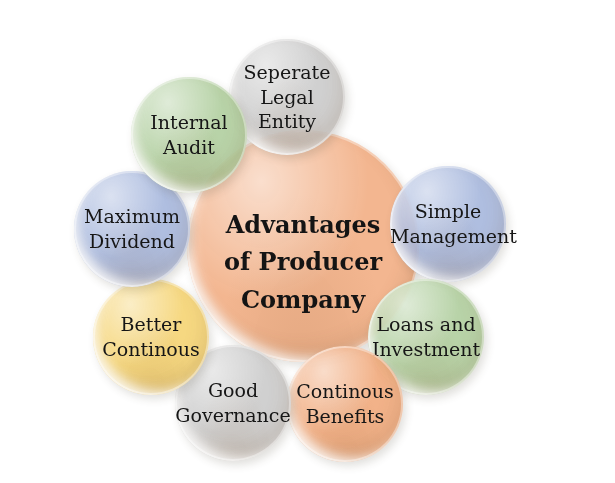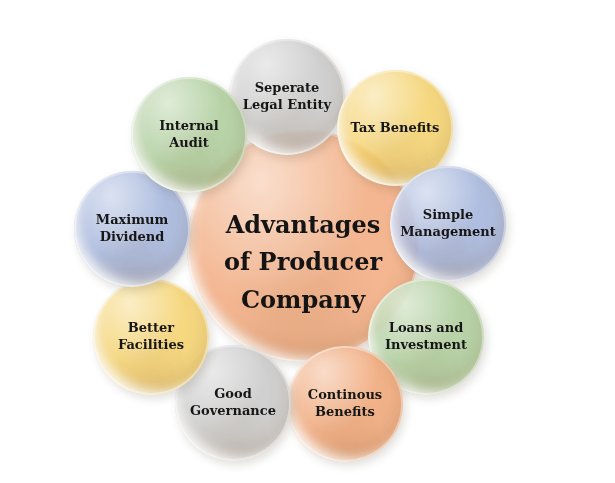--- a/index.html
+++ b/index.html
@@ -24,22 +24,22 @@
       inset 0 0 0 2px rgba(255,255,255,.38),
       inset 9px -9px 12px -5px rgba(255,255,255,.85),
       inset -5px -12px 18px rgba(110,80,40,.14),
       3px 4px 8px rgba(70,60,45,.16);
   }
   .node{width:116px;height:116px;}
   .center{width:232px;height:232px;left:187px;top:130px;}
   .label{
     width:100%;
     text-align:center;
-    font-weight:700;
-    font-size:13px;
+    font-weight:400;
+    font-size:19px;
     line-height:1.3;
     color:#161616;
     white-space:pre-line;
   }
   .title{
     width:100%;
     text-align:center;
     font-weight:700;
     font-size:24px;
     line-height:1.55;
@@ -67,23 +67,20 @@
     <div class="title">Advantages
 of Producer
 Company</div>
   </div>
 
   <div class="circle node n0" style="--c: #C9C9C9DE;">
     <div class="label">Seperate
 Legal Entity</div>
   </div>
 
-  <div class="circle node n1" style="--c: #F5D26EDE;">
-    <div class="label">Tax Benefits</div>
-  </div>
 
   <div class="circle node n2" style="--c: #A3B4DBDE;">
     <div class="label">Simple
 Management</div>
   </div>
 
   <div class="circle node n3" style="--c: #AECC9BDE;">
     <div class="label">Loans and
 Investment</div>
   </div>
@@ -93,21 +90,21 @@
 Benefits</div>
   </div>
 
   <div class="circle node n5" style="--c: #C9C9C9DE;">
     <div class="label">Good
 Governance</div>
   </div>
 
   <div class="circle node n6" style="--c: #F5D26EDE;">
     <div class="label">Better
-Facilities</div>
+Continous</div>
   </div>
 
   <div class="circle node n7" style="--c: #A3B4DBDE;">
     <div class="label">Maximum
 Dividend</div>
   </div>
 
   <div class="circle node n8" style="--c: #AECC9BDE;">
     <div class="label">Internal
 Audit</div>

